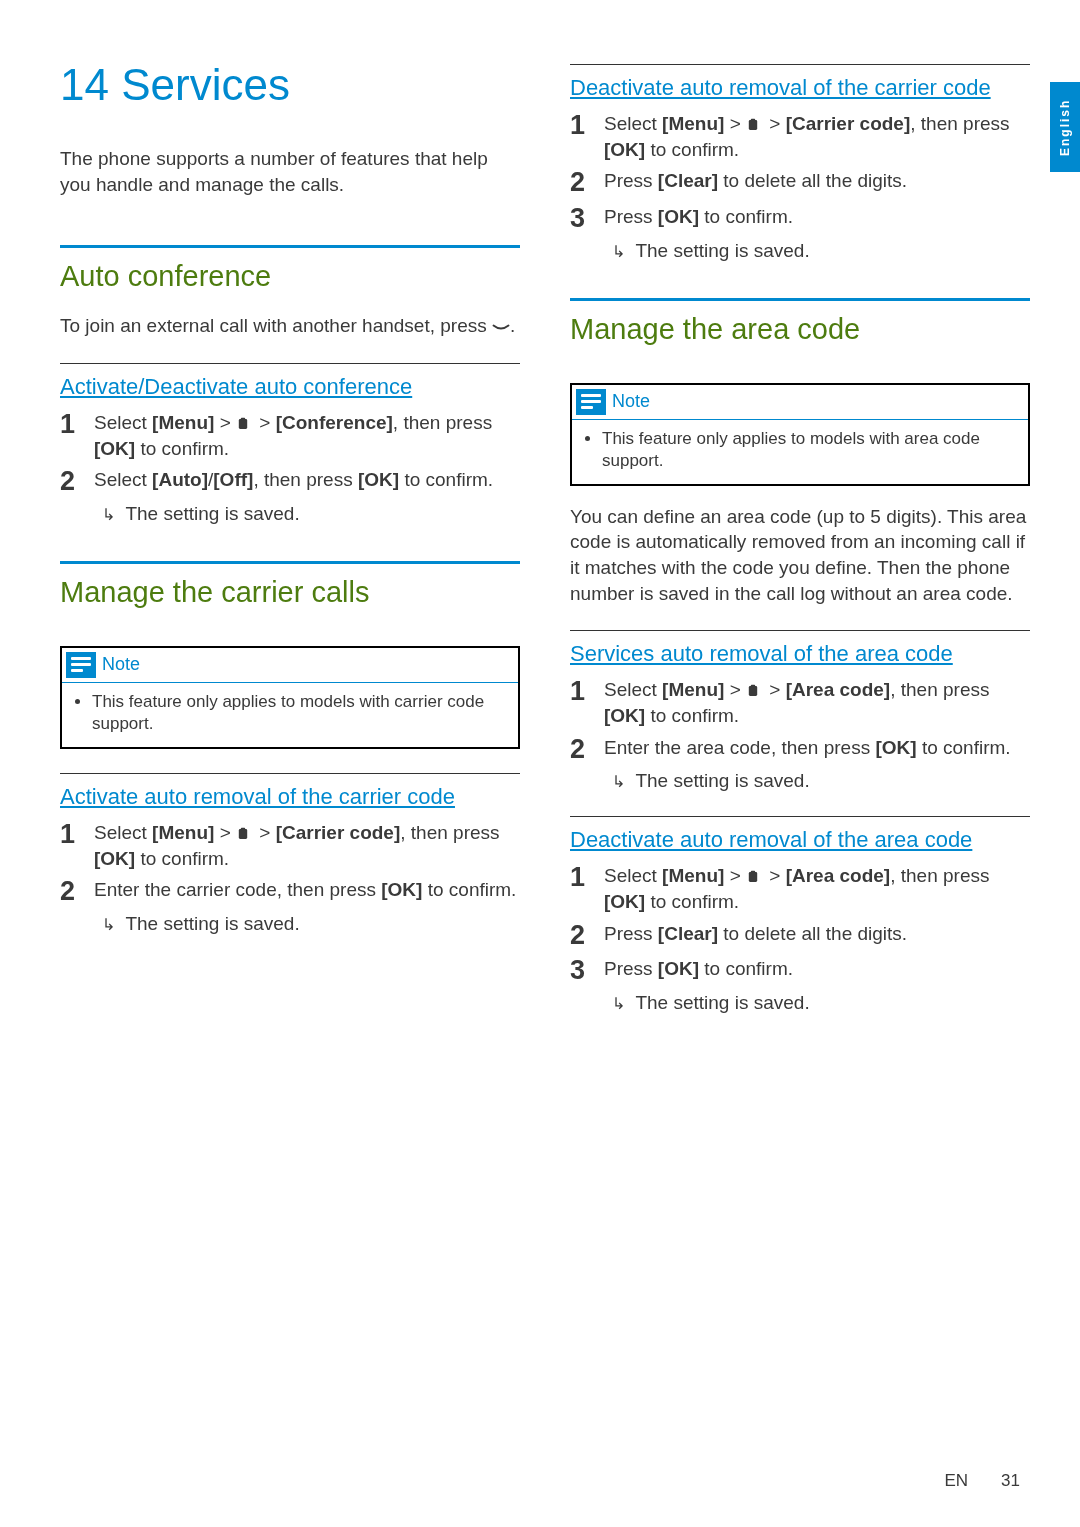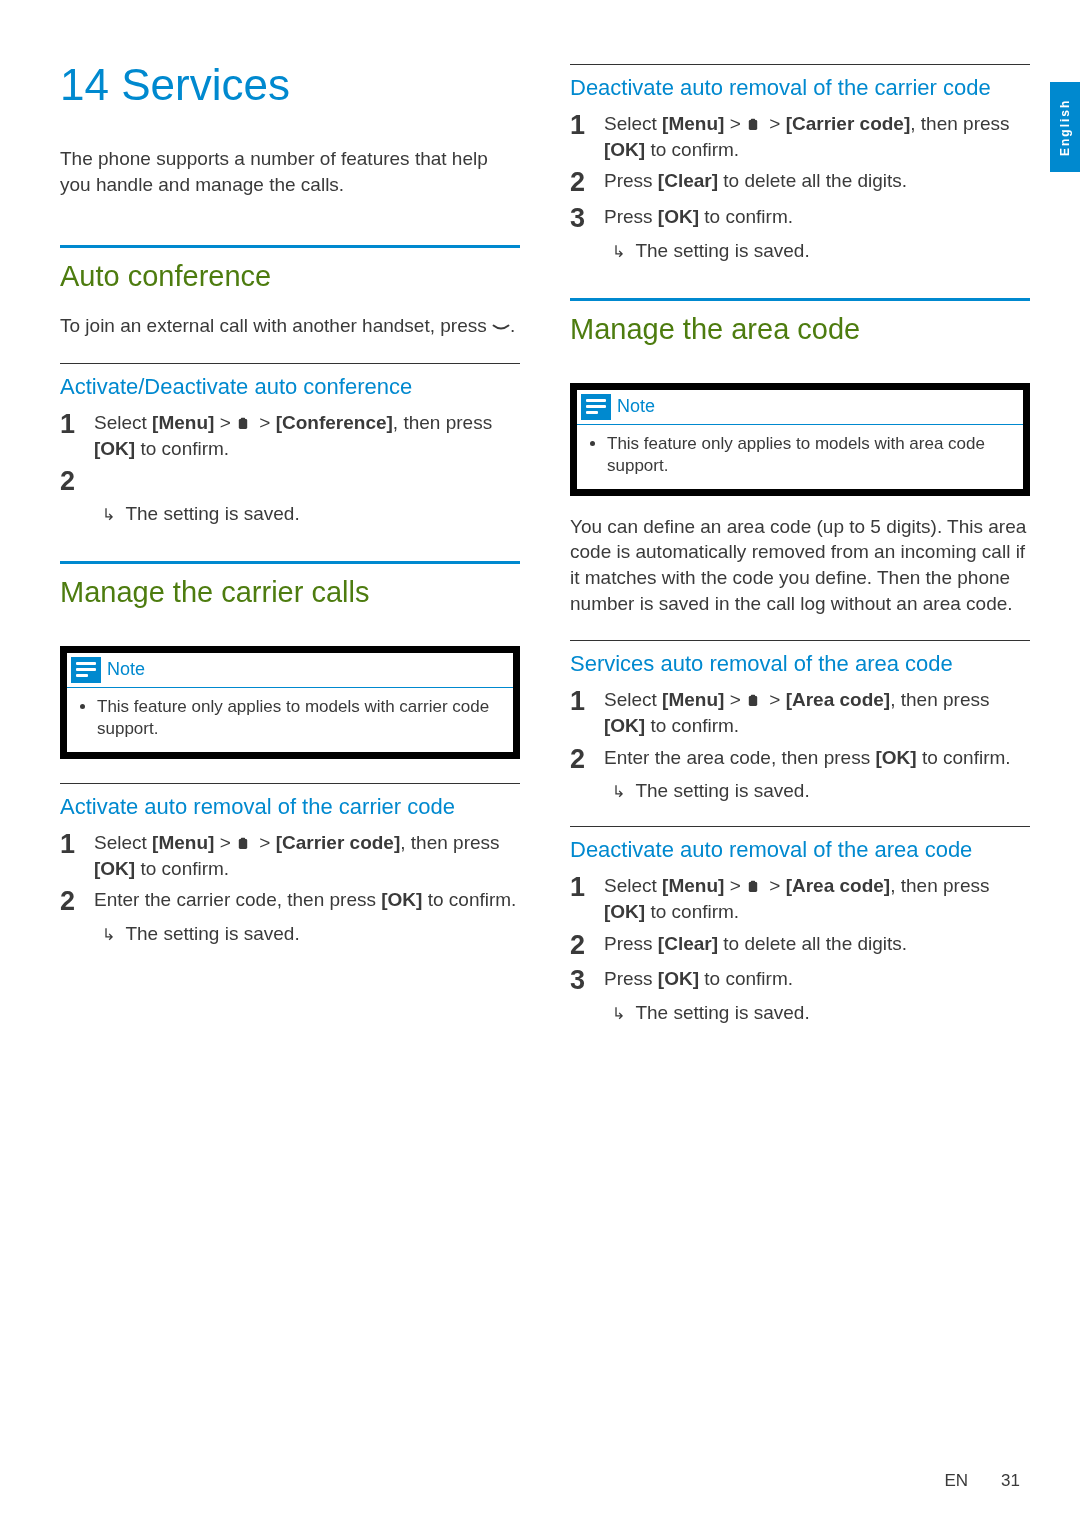--- a/index.html
+++ b/index.html
@@ -50,20 +50,21 @@
     .thin-rule {
       border-top: 1px solid #333;
       margin-top: 24px;
       margin-bottom: 10px;
     }
     .h3 {
       font-size: 22px;
       font-weight: normal;
       color: #0089cf;
       margin-bottom: 10px;
+      text-decoration: underline;
     }
     .step-list {
       list-style: none;
     }
     .step {
       display: flex;
       gap: 14px;
       margin-bottom: 6px;
     }
     .step-num {
@@ -85,21 +86,21 @@
       font-size: 19px;
       display: flex;
       align-items: baseline;
       gap: 10px;
     }
     .result-arrow {
       font-size: 16px;
       color: #3a3a3a;
     }
     .note-box {
-      border: 7px solid #000000;
+      border: 2px solid #000000;
       margin-bottom: 18px;
       margin-top: 37px;
     }
     .note-header {
       display: flex;
       align-items: center;
       gap: 6px;
       padding: 4px 6px 4px 4px;
       background: #ffffff;
     }
@@ -199,20 +200,23 @@
           <span>Select </span><span class="bold">[Menu]</span><span> &gt; </span><span class="inline-icon">
               <svg viewBox="0 0 20 20">
                 <rect x="4" y="3" width="12" height="14" rx="2" fill="#3a3a3a"></rect>
                 <rect x="7" y="1" width="6" height="4" rx="1" fill="#3a3a3a"></rect>
               </svg>
             </span><span> &gt; </span><span class="bold">[Conference]</span><span>, then press </span><span class="bold">[OK]</span><span> to confirm.</span>
         </span>
       </li>
       <li class="step">
         <span class="step-num">2</span>
+        <span class="step-text">
+          <span>Select </span><span class="bold">[Auto]</span><span>/</span><span class="bold">[Off]</span><span>, then press </span><span class="bold">[OK]</span><span> to confirm.</span>
+        </span>
       </li>
     </ol>
     <div class="result">
       <span class="result-arrow">↳</span>
       <span>The setting is saved.</span>
     </div>
 
     <div class="heavy-rule section-gap"></div>
     <h2 class="h2">Manage the carrier calls</h2>
 

